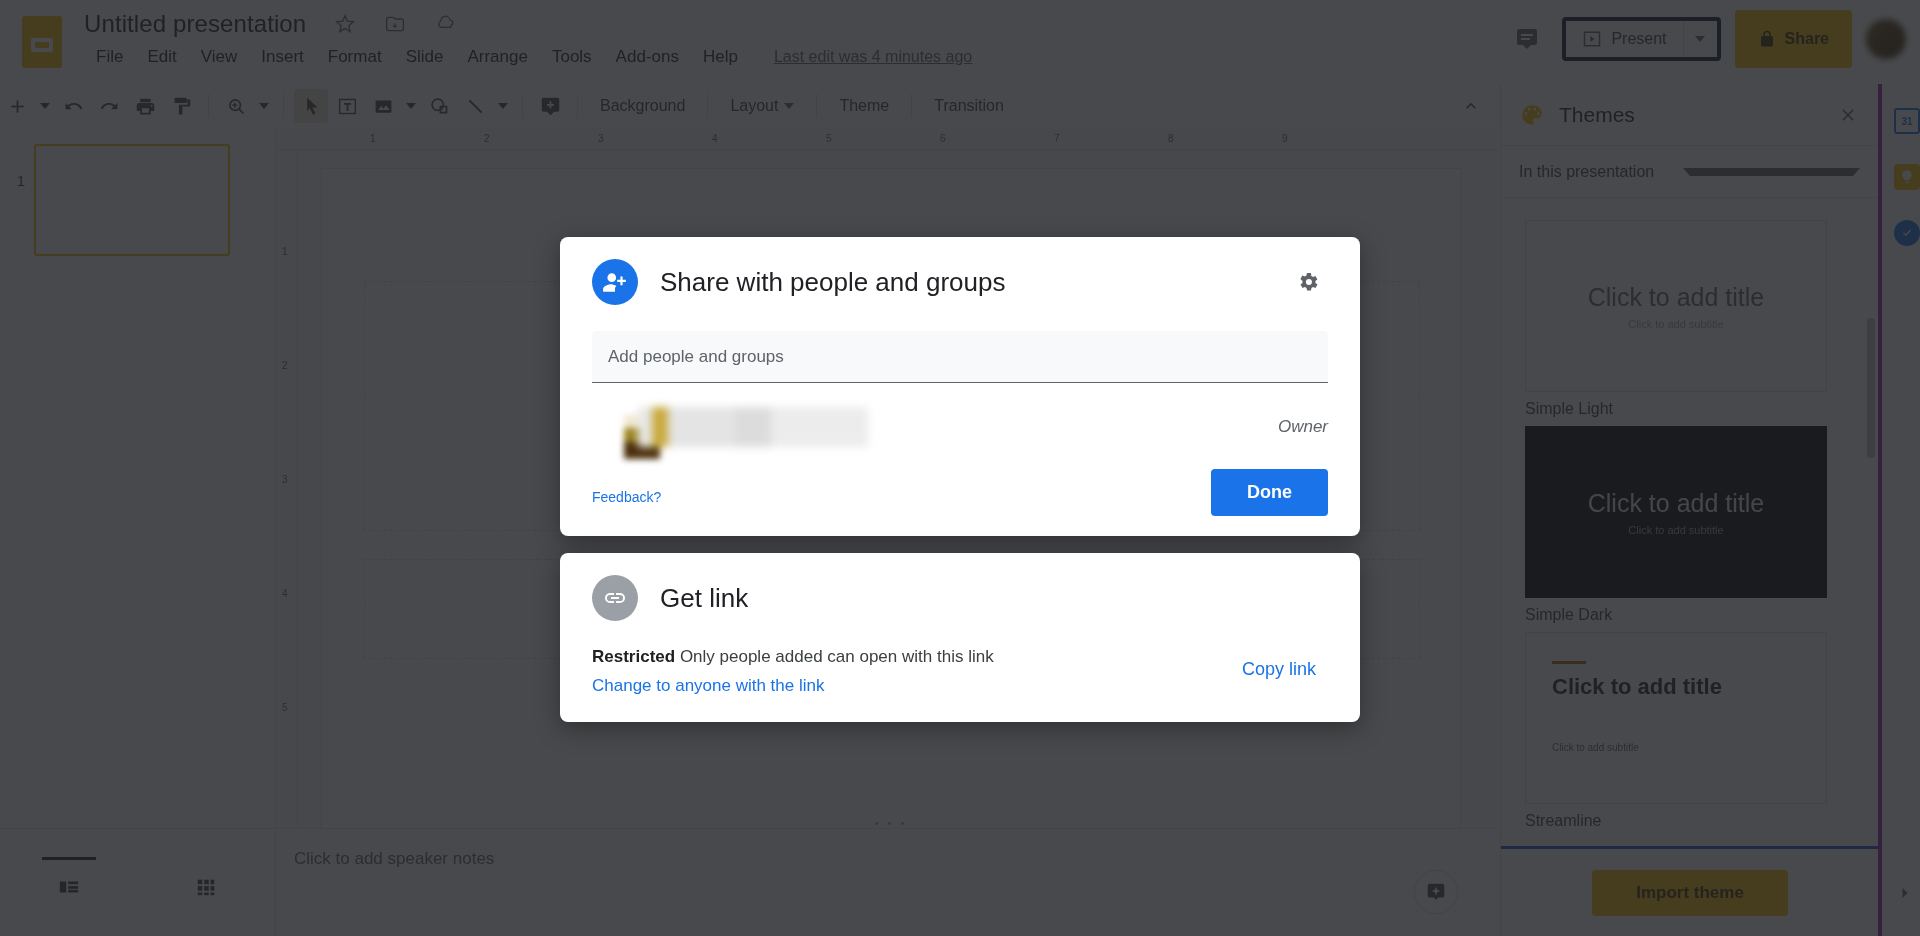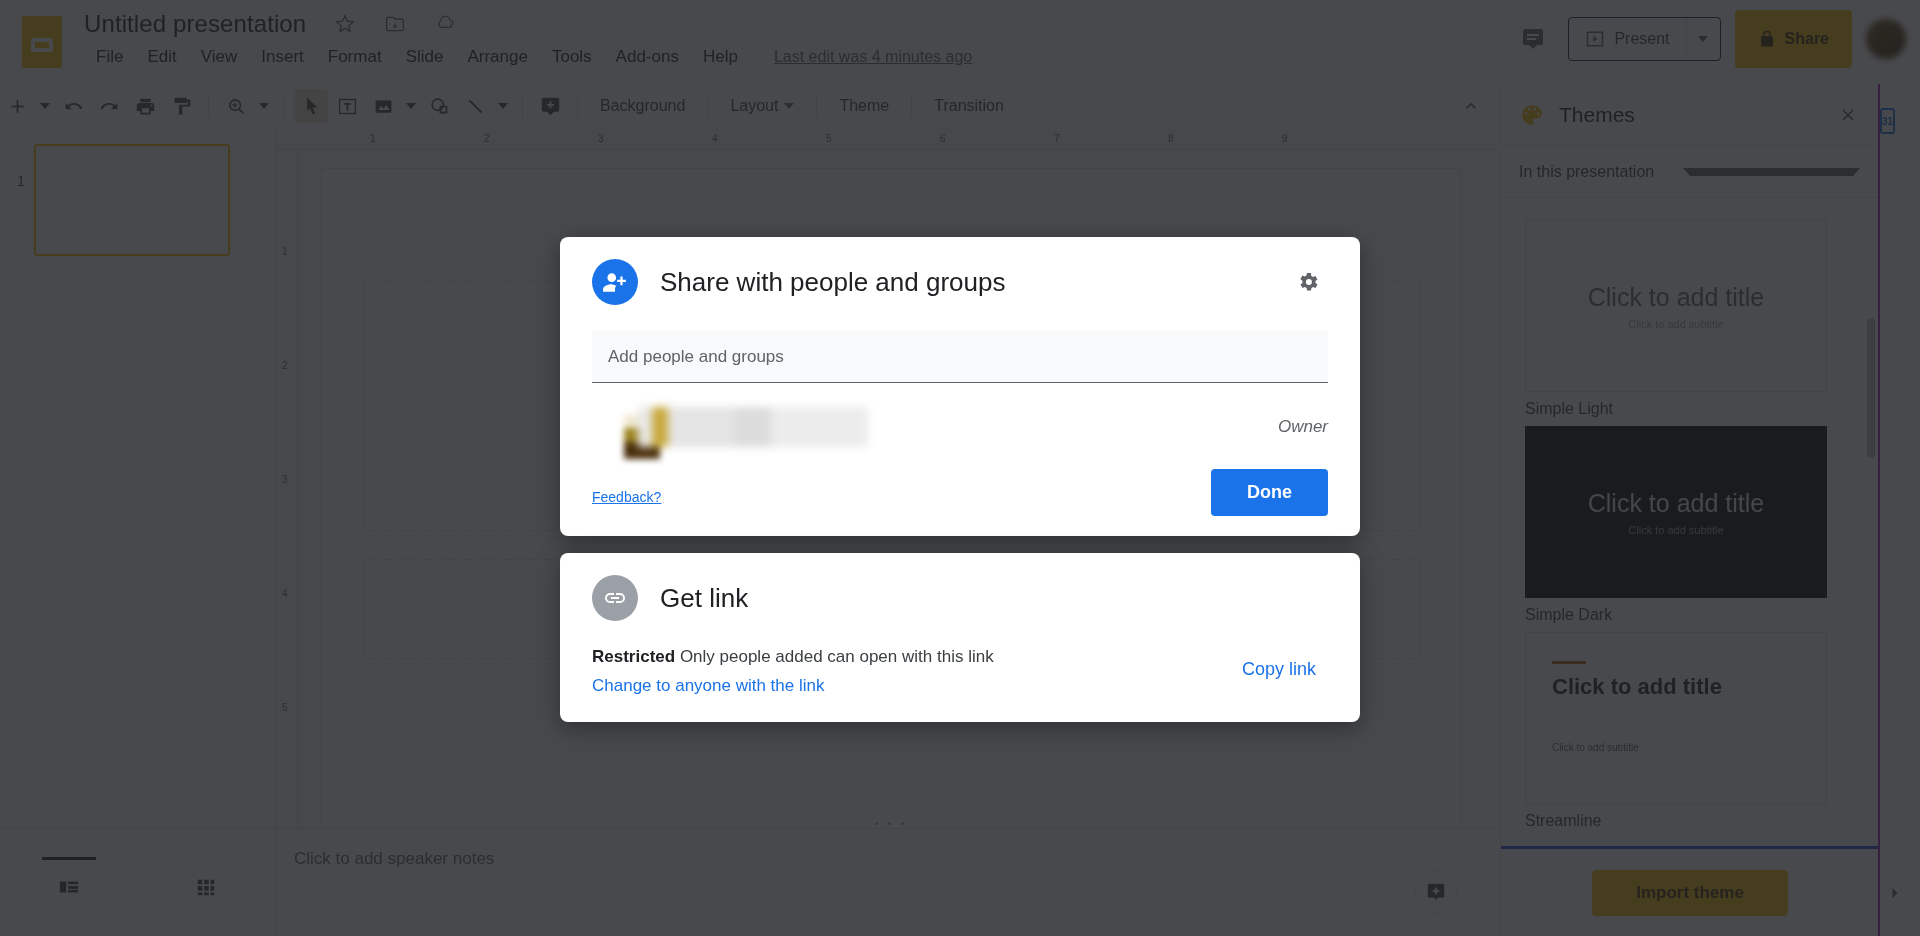--- a/index.html
+++ b/index.html
@@ -27,21 +27,21 @@
   .hdr-ico { width: 22px; height: 22px; color: #5f6368; display: inline-flex; align-items: center; justify-content: center; cursor: pointer; }
   .hdr-ico svg { width: 20px; height: 20px; fill: #5f6368; }
 
   .menubar { position: absolute; left: 84px; top: 44px; display: flex; align-items: center; gap: 0; }
   .menu-item { font-size: 17px; color: #202124; padding: 3px 12px; border-radius: 4px; cursor: pointer; }
   .lastedit { font-size: 16px; color: #5f6368; margin-left: 24px; text-decoration: underline; cursor: pointer; }
 
   .hdr-right { position: absolute; right: 14px; top: 10px; display: flex; align-items: center; gap: 14px; }
   .comment-btn { width: 42px; height: 42px; display: flex; align-items: center; justify-content: center; border-radius: 50%; cursor: pointer; }
   .comment-btn svg { width: 24px; height: 24px; fill: #5f6368; }
-  .present-group { display: flex; align-items: center; height: 44px; border: 1px solid #0f172a; border-radius: 4px; overflow: hidden; }
+  .present-group { display: flex; align-items: center; height: 44px; border: 4px solid #0f172a; border-radius: 4px; overflow: hidden; }
   .present-main { display: flex; align-items: center; gap: 9px; padding: 0 16px; height: 100%; cursor: pointer; font-size: 16px; color: #3c4043; }
   .present-main svg { width: 20px; height: 20px; fill: #5f6368; }
   .present-caret { width: 34px; height: 100%; display: flex; align-items: center; justify-content: center; border-left: 1px solid #dadce0; cursor: pointer; }
   .caret { width: 0; height: 0; border-left: 5px solid transparent; border-right: 5px solid transparent; border-top: 6px solid #5f6368; }
   .share-btn { display: flex; align-items: center; gap: 9px; height: 58px; padding: 0 23px; background: #F4B400; color: #3c2f00; border-radius: 4px; font-size: 16px; font-weight: bold; cursor: pointer; }
   .share-btn svg { width: 18px; height: 18px; fill: #3c2f00; }
   .avatar { width: 40px; height: 40px; border-radius: 50%; background: linear-gradient(135deg,#6b4e16,#3a2a08); filter: blur(3px); }
 
   
   .toolbar { position: absolute; left: 0; top: 84px; width: 1498px; height: 44px; background: #fff; display: flex; align-items: center; gap: 2px; }
@@ -107,21 +107,21 @@
   .theme-prev.streamline .accent { width: 34px; height: 3px; background: #b06000; margin-bottom: 10px; }
   .theme-prev.streamline .t1 { font-size: 22px; color: #202124; font-weight: bold; }
   .theme-prev.streamline .t2 { margin-top: 42px; font-size: 10px; color: #5f6368; }
   .theme-name { font-size: 16px; color: #3c4043; margin-top: 8px; }
   .themes-foot { position: absolute; left: 0; bottom: 0; width: 378px; height: 90px; border-top: 3px solid #1d4ed8; display: flex; align-items: center; justify-content: center; }
   .import-btn { background: #F4B400; color: #3c2f00; font-size: 17px; font-weight: bold; padding: 13px 44px; border-radius: 4px; cursor: pointer; }
   .scroll-track { position: absolute; right: 3px; top: 120px; width: 8px; height: 500px; }
   .scroll-thumb { position: absolute; right: 0; top: 0; width: 8px; height: 140px; background: #bdc1c6; border-radius: 4px; cursor: pointer; }
 
   
-  .rail { position: absolute; right: 0; top: 84px; width: 42px; height: 852px; background: #fff; border-left: 2px solid #a21caf; display: flex; flex-direction: row; align-items: flex-start; padding-top: 24px; gap: 30px; }
+  .rail { position: absolute; right: 0; top: 84px; width: 42px; height: 852px; background: #fff; border-left: 4px solid #a21caf; display: flex; flex-direction: column; align-items: flex-end; padding-top: 24px; gap: 30px; }
   .rail-ico { width: 26px; height: 26px; border-radius: 4px; display: flex; align-items: center; justify-content: center; font-size: 10px; color: #fff; font-weight: bold; cursor: pointer; }
   .rail-cal { background: #fff; border: 2px solid #1a73e8; color: #1a73e8; border-radius: 3px; }
   .rail-keep { background: #F4B400; }
   .rail-keep svg { width: 16px; height: 16px; fill: #fff; }
   .rail-tasks { background: #1a73e8; border-radius: 50%; }
   .rail-tasks svg { width: 16px; height: 16px; fill: #fff; }
   .rail-arrow { position: absolute; bottom: 28px; width: 30px; height: 30px; display:flex; align-items:center; justify-content:center; cursor:pointer; }
   .rail-arrow svg { width: 20px; height: 20px; fill: #5f6368; }
 
   
@@ -138,21 +138,21 @@
   .sd-title { font-size: 26px; color: #202124; flex: 1; }
   .sd-gear { width: 40px; height: 40px; display: flex; align-items: center; justify-content: center; border-radius: 50%; cursor: pointer; }
   .sd-gear svg { width: 24px; height: 24px; fill: #5f6368; }
   .sd-input { margin-top: 26px; height: 52px; background: #f8f9fa; border-bottom: 1px solid #5f6368; border-radius: 4px 4px 0 0; display: flex; align-items: center; padding: 0 16px; cursor: text; }
   .sd-input span { font-size: 17px; color: #5f6368; }
   .sd-person { margin-top: 16px; height: 56px; display: flex; align-items: center; }
   .sd-person-redact { width: 230px; height: 40px; background: linear-gradient(90deg,#e8e8e8 0 6%, #c8a93b 6% 13%, #e4e4e4 13% 42%, #dcdcdc 42% 58%, #ececec 58% 100%); filter: blur(4px); border-radius: 2px; }
   .sd-person-redact2 { position: absolute; left: 32px; top: 16px; width: 36px; height: 44px; background: linear-gradient(180deg,#efe8cf 0 30%, #9c8420 30% 62%, #4b2f0c 62% 100%); filter: blur(3px); }
   .sd-role { margin-left: auto; font-size: 17px; color: #5f6368; font-style: italic; }
   .sd-foot { margin-top: 14px; display: flex; align-items: center; }
-  .sd-feedback { font-size: 14px; color: #1a73e8; text-decoration: underline; cursor: pointer; margin-top: 8px; }
+  .sd-feedback { font-size: 14px; color: #1a73e8; cursor: pointer; margin-top: 8px; }
   .sd-done { margin-left: auto; background: #1a73e8; color: #fff; font-size: 18px; font-weight: bold; padding: 13px 36px; border-radius: 4px; cursor: pointer; }
 
   .link-dialog {
     left: 560px; top: 553px; width: 800px;
     background: #fff; border-radius: 8px;
     box-shadow: 0 6px 24px rgba(0,0,0,0.35);
     padding: 22px 32px 26px 32px;
   }
   .ld-head { display: flex; align-items: center; }
   .ld-avatar { width: 46px; height: 46px; border-radius: 50%; background: #9aa0a6; display: flex; align-items: center; justify-content: center; margin-right: 22px; }

